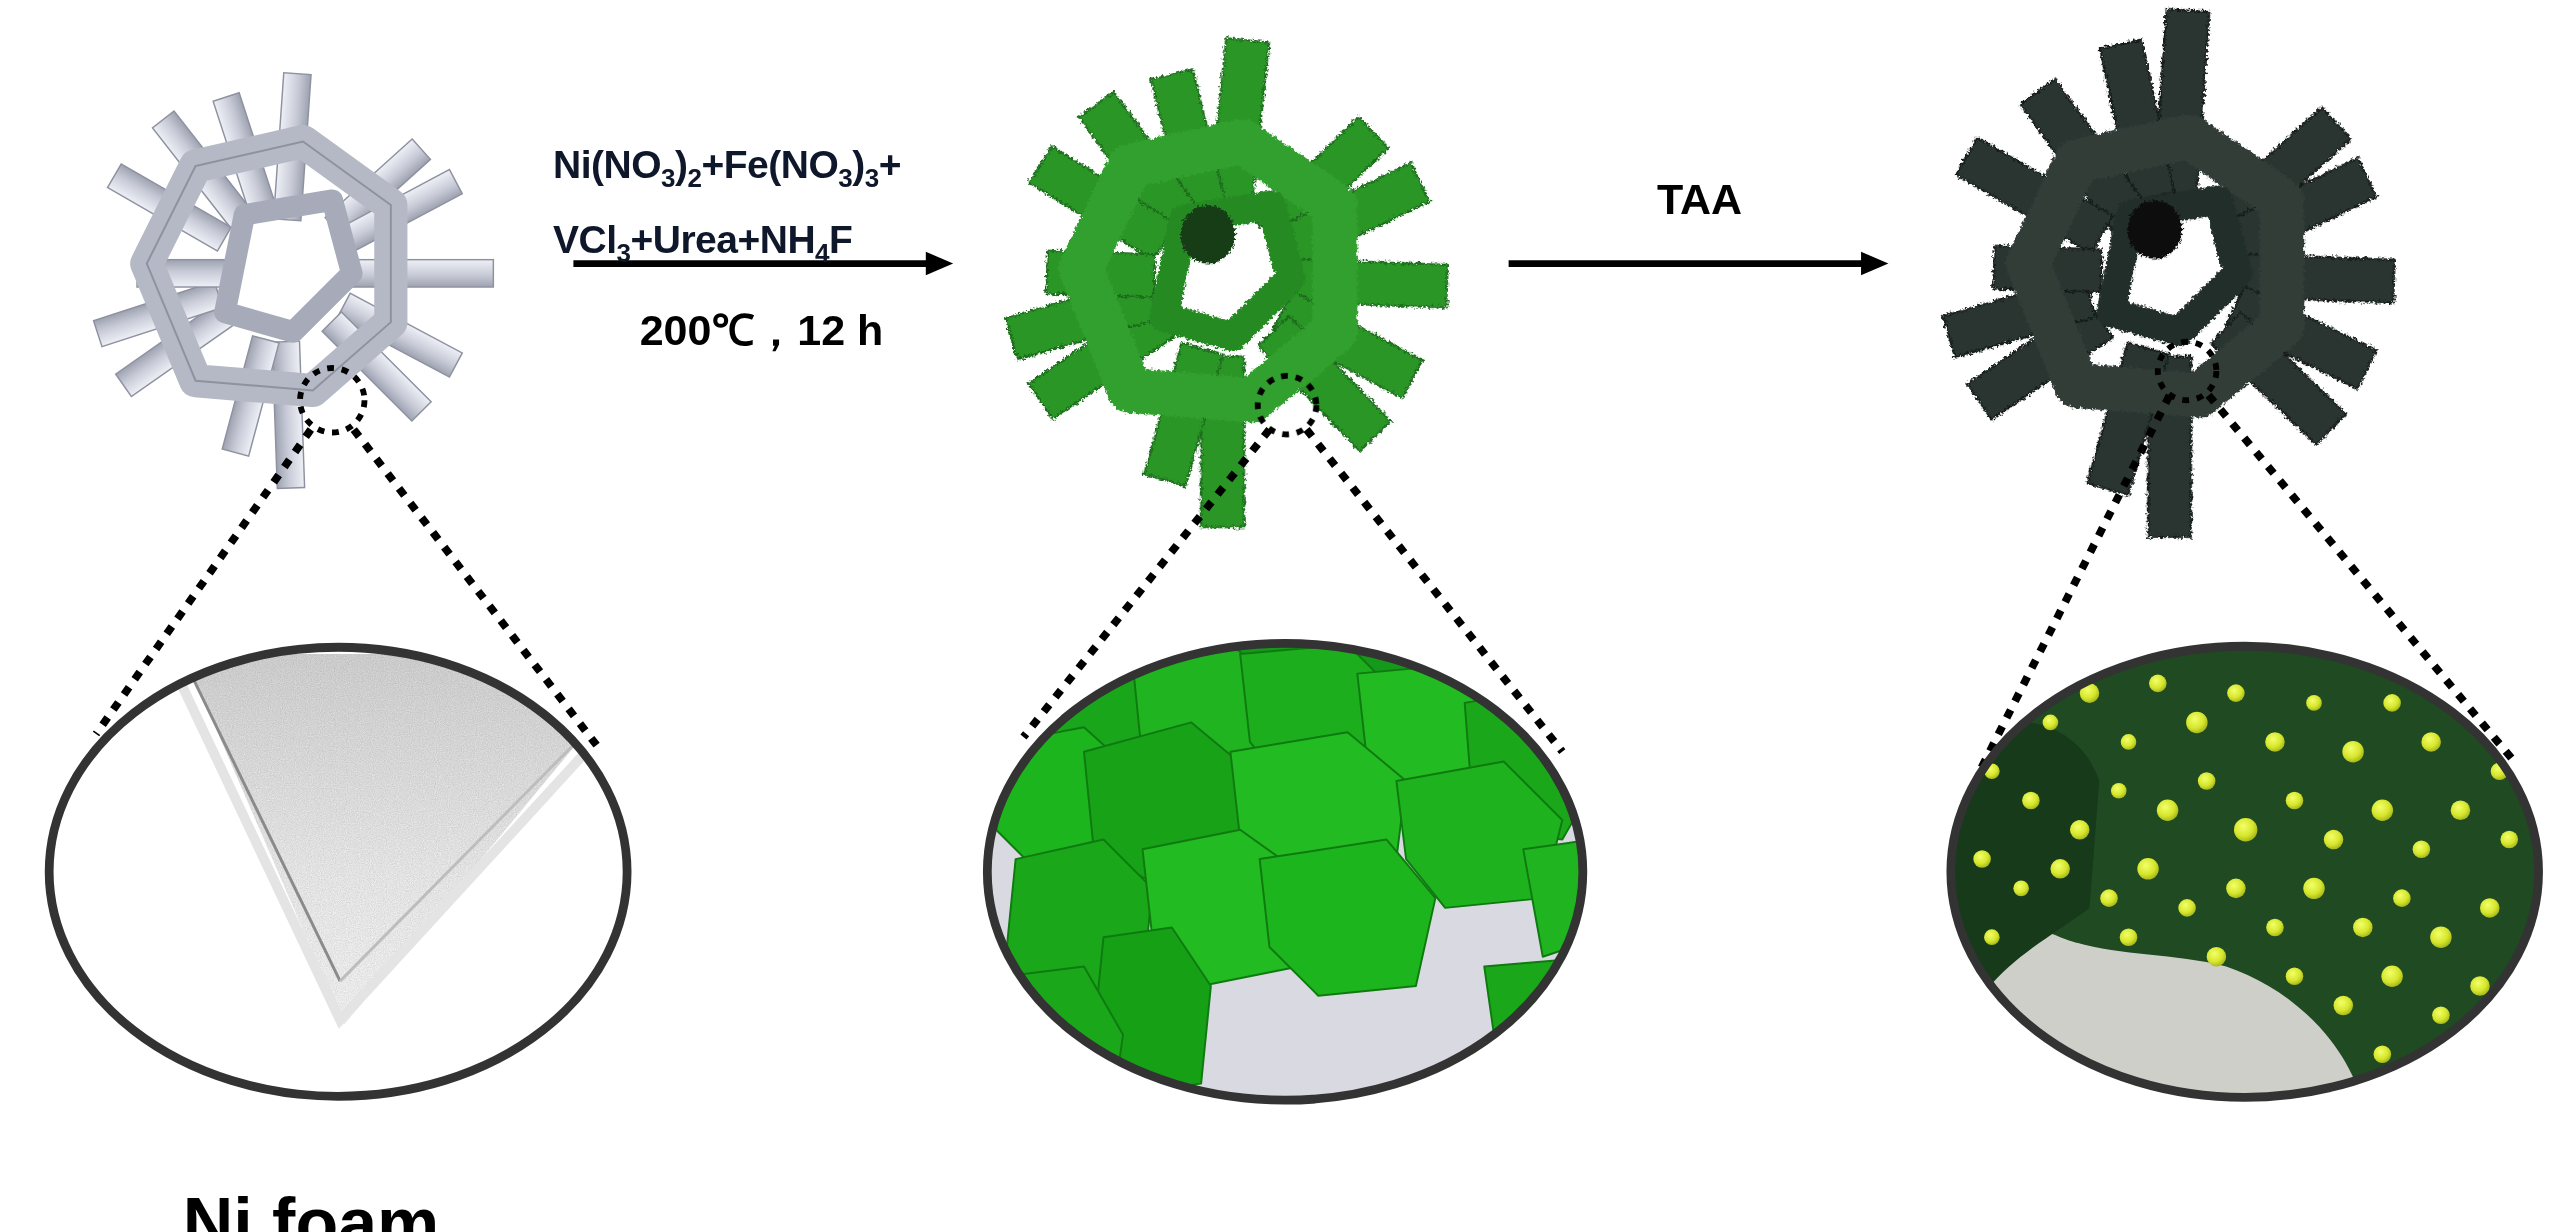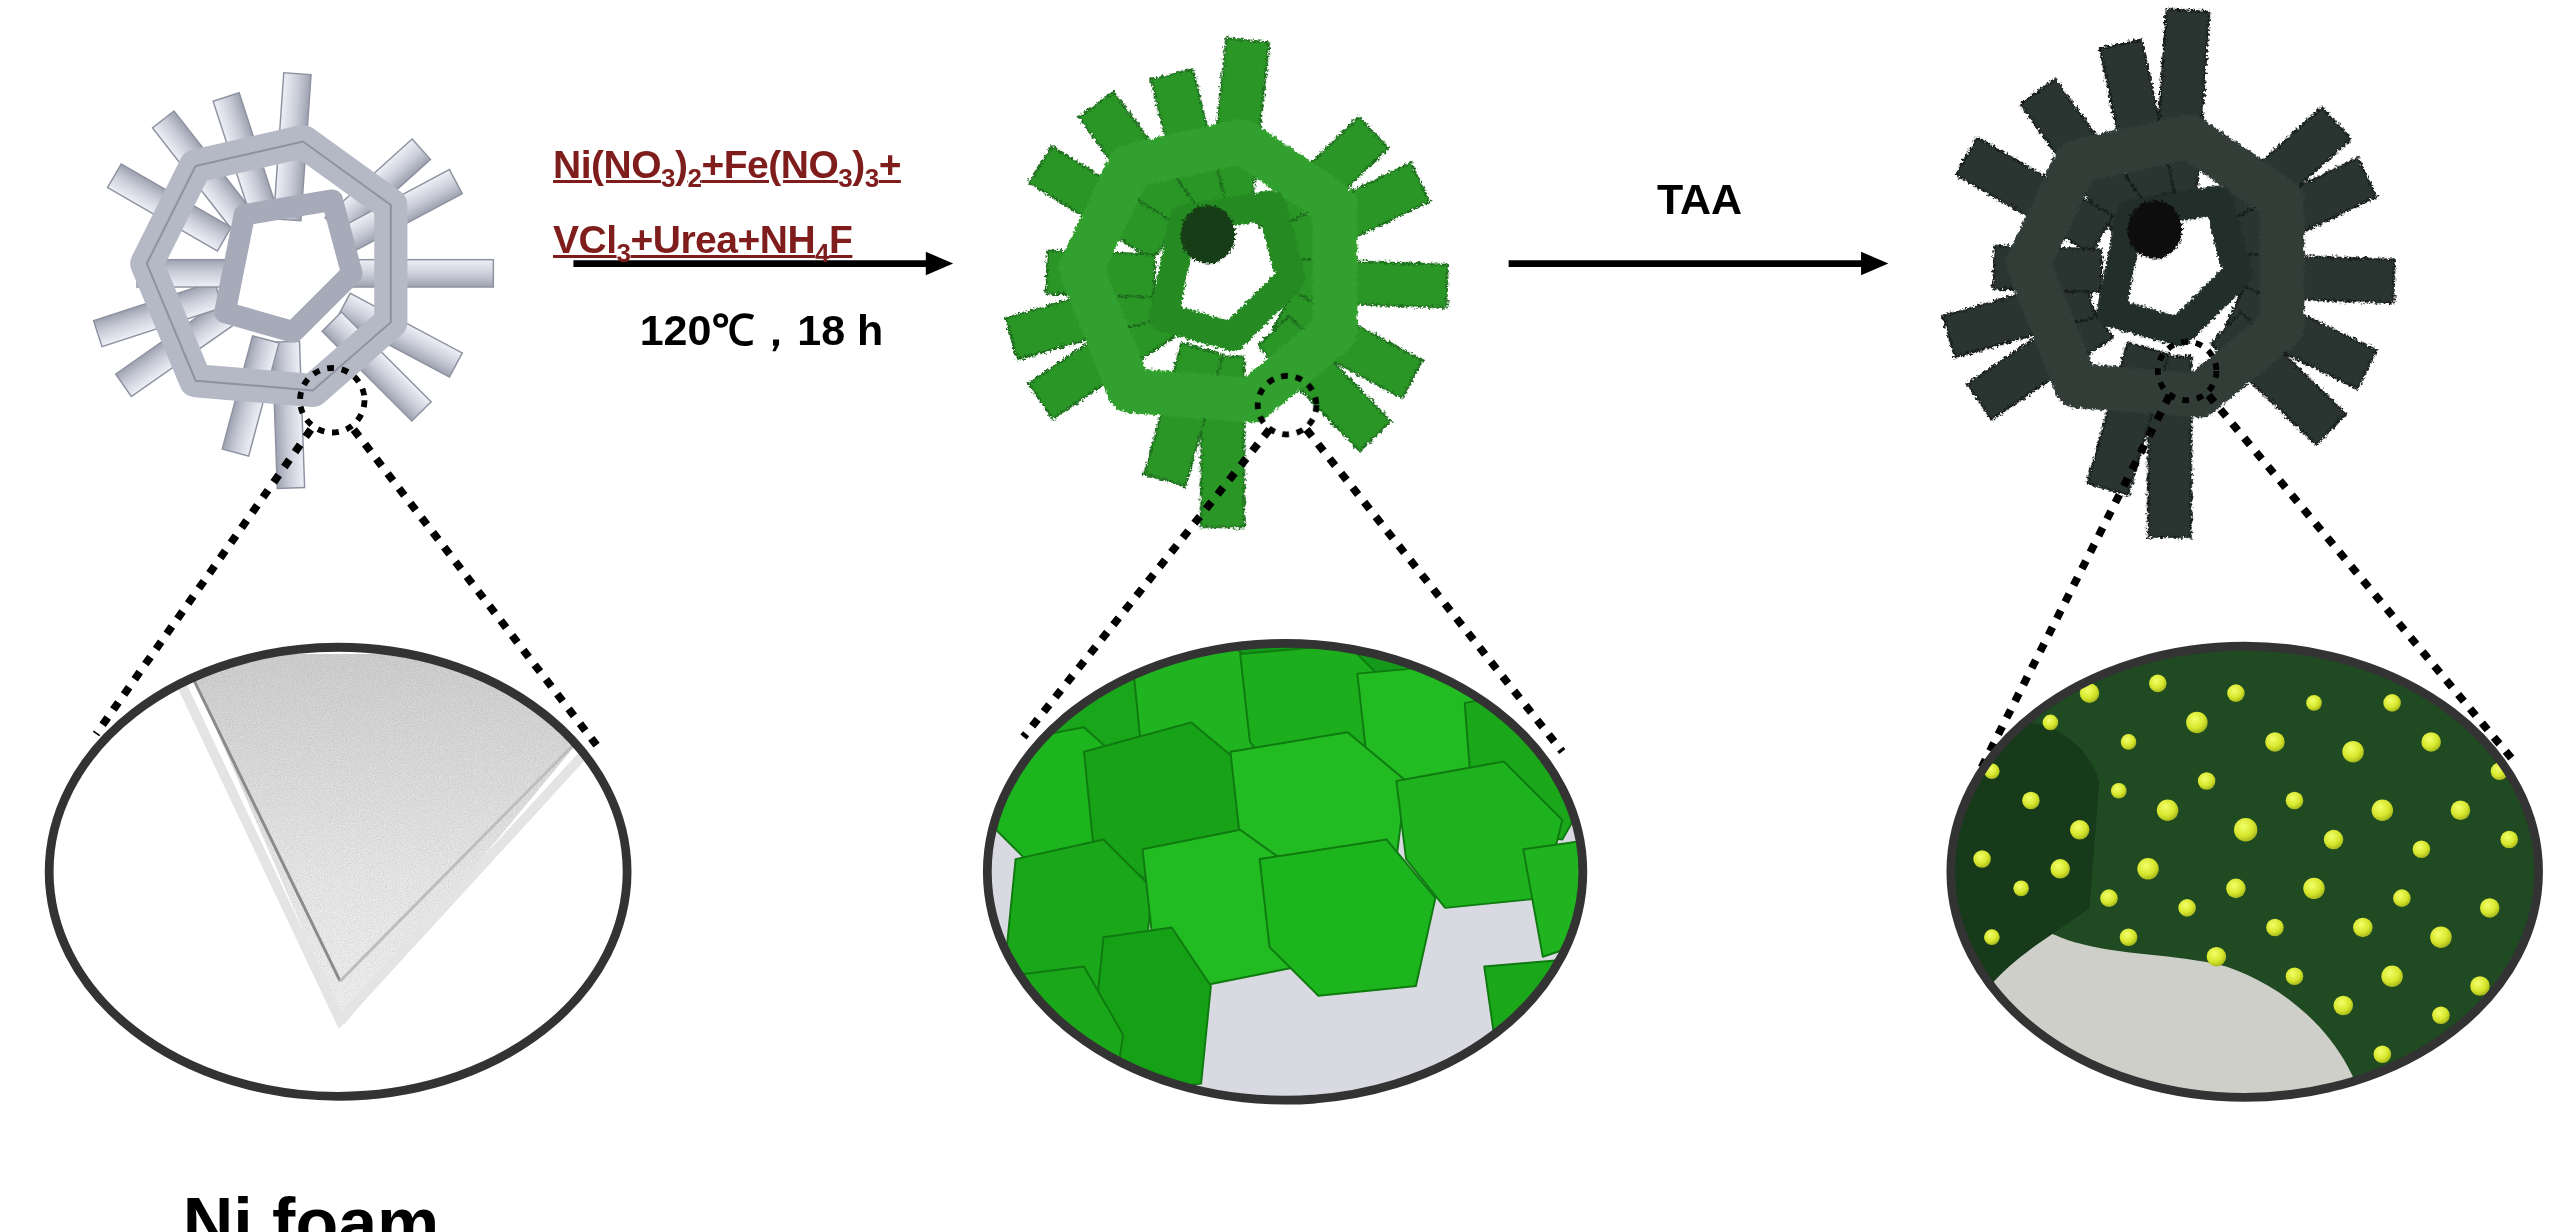--- a/index.html
+++ b/index.html
@@ -1,19 +1,19 @@
 <!DOCTYPE html>
 <html><head>
 <meta charset="utf-8">
 <style>
   html, body { margin: 0; padding: 0; background: #ffffff; }
   body { width: 2576px; height: 1232px; position: relative; overflow: hidden; font-family: "Liberation Sans", sans-serif; }
   .abs { position: absolute; }
   .stage { position: absolute; left: 0; top: 0; width: 2576px; height: 1232px; }
-  .reagent { position: absolute; font-weight: bold; color: #7f1d1d; font-size: 39px; line-height: 1; white-space: nowrap; letter-spacing: -0.5px; text-decoration: underline; }
+  .reagent { position: absolute; font-weight: bold; color: #0f172a; font-size: 39px; line-height: 1; white-space: nowrap; letter-spacing: -0.5px; }
   .reagent sub { font-size: 26px; vertical-align: -8.8px; line-height: 0; }
   .cond { position: absolute; font-weight: bold; color: #000; font-size: 43px; line-height: 1; white-space: nowrap; text-align: center; }
   .label { position: absolute; font-weight: bold; color: #000; font-size: 70px; line-height: 1; white-space: nowrap; text-align: center; transform: translateX(-50%); margin-top: 38px; }
 </style>
 </head>
 <body>
 
 <div class="stage">
 
   <svg class="abs" style="left:0;top:0" width="2576" height="1232" viewBox="0 0 2638 1262">
@@ -243,19 +243,19 @@
       <polygon points="1906,258 1934,270 1906,282" fill="#000"></polygon>
     </g>
   </svg>
 
   <div class="reagent" style="left:553px; top:145px;">
     <span>Ni(NO</span><sub>3</sub><span>)</span><sub>2</sub><span>+Fe(NO</span><sub>3</sub><span>)</span><sub>3</sub><span>+</span>
   </div>
   <div class="reagent" style="left:553px; top:195px;margin-top:25px;">
     <span>VCl</span><sub>3</sub><span>+Urea+NH</span><sub>4</sub><span>F</span>
   </div>
-  <div class="cond" style="left:576px; top:309px; width:371px;">120℃，18 h</div>
+  <div class="cond" style="left:576px; top:309px; width:371px;">200℃，12 h</div>
 
   <div class="cond" style="left:1509px; top:178px; width:381px;">TAA</div>
 
   <div class="label" style="left:311px; top:1150px;">Ni foam</div>
 </div>
 
 
 </body></html>

